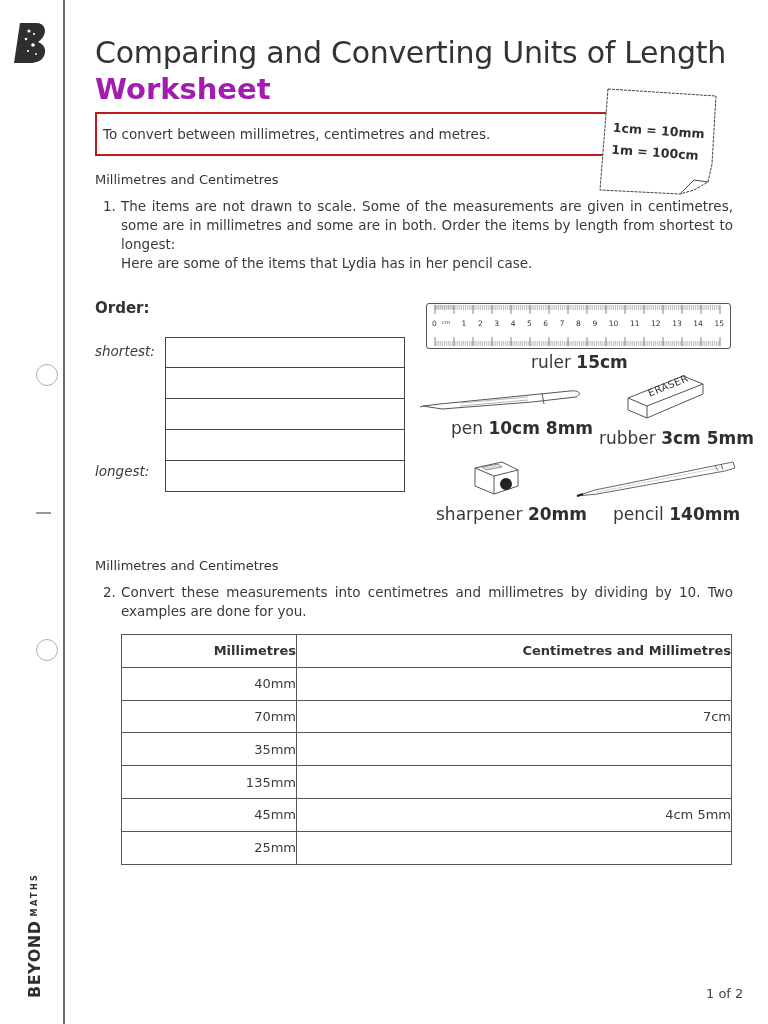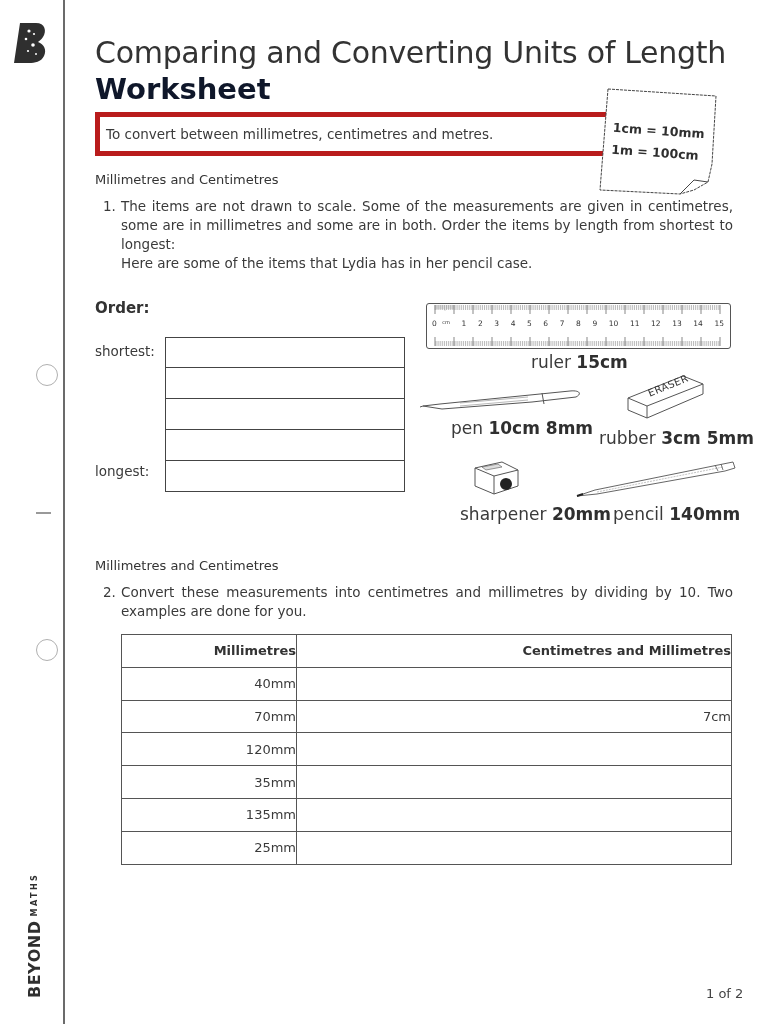--- a/index.html
+++ b/index.html
@@ -8,37 +8,37 @@
   .margin-line { position: absolute; left: 63px; top: 0; width: 2px; height: 1024px; background: #6b6b6b; }
   .logo { position: absolute; left: 14px; top: 22px; width: 34px; height: 42px; }
   .hole { position: absolute; left: 36px; width: 22px; height: 22px; border: 1.5px solid #b0b0b0; border-radius: 50%; background: #fff; }
   .tick { position: absolute; left: 36px; top: 512px; width: 15px; height: 1.5px; background: #999; }
   .brand { position: absolute; left: 25px; top: 860px; width: 20px; height: 140px; }
   .brand-text { position: absolute; left: 0; top: 0; transform-origin: left top; transform: translate(0,138px) rotate(-90deg); white-space: nowrap; font-family: "DejaVu Sans", sans-serif; color: #2f2f2f; }
   .brand-main { font-weight: bold; font-size: 16px; letter-spacing: 0.5px; }
   .brand-sub { font-weight: bold; font-size: 8px; letter-spacing: 2.5px; margin-left: 4px; vertical-align: 3px; }
 
   .title { position: absolute; left: 95px; top: 34px; font-size: 30px; font-weight: normal; color: #333; letter-spacing: -0.3px; line-height: 38px; white-space: nowrap; }
-  .subtitle { position: absolute; left: 95px; top: 70px; font-size: 29px; font-weight: bold; color: #0f172a; line-height: 38px; }
-  .objective { position: absolute; left: 95px; top: 112px; width: 522px; height: 44px; border: 5px solid #b91c1c; padding: 0 6px; display: flex; align-items: center; font-size: 13.5px; color: #3a3a3a; }
+  .subtitle { position: absolute; left: 95px; top: 70px; font-size: 29px; font-weight: bold; color: #a21caf; line-height: 38px; }
+  .objective { position: absolute; left: 95px; top: 112px; width: 522px; height: 44px; border: 2px solid #b91c1c; padding: 0 6px; display: flex; align-items: center; font-size: 13.5px; color: #3a3a3a; }
   .note { position: absolute; left: 598px; top: 86px; width: 120px; height: 106px; }
   .note svg { position: absolute; left: 0; top: 0; }
   .note-text { position: absolute; left: 14px; top: 34px; transform: rotate(4deg); font-weight: bold; font-size: 12.5px; color: #2f2f2f; line-height: 22px; white-space: nowrap; }
 
   .section-head { position: absolute; left: 95px; font-size: 13px; font-weight: normal; color: #333; }
   .q { position: absolute; left: 103px; width: 630px; font-size: 13.5px; line-height: 19px; color: #3a3a3a; }
   .q .num { position: absolute; left: 0; top: 0; }
   .q .body { margin-left: 18px; text-align: justify; }
   .q .body p { margin: 0; }
 
   .order-label { position: absolute; left: 95px; top: 299px; font-size: 15px; font-weight: bold; }
   .order-box { position: absolute; left: 165px; top: 337px; width: 240px; }
   .order-slot { height: 31px; border: 1px solid #444; border-top: none; }
   .order-slot:first-child { border-top: 1px solid #444; }
-  .side-label { position: absolute; left: 95px; font-size: 13.5px; color: #3a3a3a; }
+  .side-label { position: absolute; left: 95px; font-size: 13.5px; color: #3a3a3a; font-style: italic; }
 
   .ruler { position: absolute; left: 426px; top: 303px; width: 305px; height: 46px; border: 1.5px solid #555; border-radius: 3px; background: #fff; }
   .item-cap { position: absolute; font-size: 17px; color: #3a3a3a; white-space: nowrap; }
   .item-cap b { font-weight: bold; color: #2f2f2f; }
   .drawing { position: absolute; }
 
   table.conv { position: absolute; left: 121px; top: 634px; width: 611px; border-collapse: collapse; font-size: 13px; color: #3a3a3a; }
   table.conv th, table.conv td { border: 1.5px solid #555; height: 32.8px; text-align: right; vertical-align: middle; }
   table.conv th { font-weight: bold; color: #333; }
   table.conv col.c1 { width: 175px; }
@@ -194,21 +194,21 @@
 <div class="item-cap" style="left:599px;top:428px;"><span>rubber</span> <b>3cm 5mm</b></div>
 
 <div class="drawing" style="left:472px;top:458px;">
   <svg width="52" height="40" viewBox="0 0 52 40">
     <path d="M3 10 L30 4 L46 12 L46 28 L22 36 L3 28 Z" fill="#fff" stroke="#555" stroke-width="1"></path>
     <path d="M3 10 L22 18 L46 12 M22 18 L22 36" fill="none" stroke="#555" stroke-width="1"></path>
     <path d="M10 9 L26 6 L30 9 L14 12 Z" fill="#ddd" stroke="#555" stroke-width="0.6"></path>
     <ellipse cx="34" cy="26" rx="6" ry="6" fill="#222"></ellipse>
   </svg>
 </div>
-<div class="item-cap" style="left:460px;top:504px;"><span>sharpener</span> <b>20mm</b></div>
+<div class="item-cap" style="left:436px;top:504px;"><span>sharpener</span> <b>20mm</b></div>
 
 <div class="drawing" style="left:575px;top:460px;">
   <svg width="162" height="40" viewBox="0 0 162 40">
     <path d="M2 36 L20 30 L148 4 L158 2 L160 8 L150 11 L22 34 Z" fill="#fff" stroke="#555" stroke-width="0.9"></path>
     <line x1="22" y1="32" x2="148" y2="7" stroke="#999" stroke-width="0.6" stroke-dasharray="2,1"></line>
     <path d="M140 5 L143 11 M146 4 L148 10" stroke="#555" stroke-width="0.8"></path>
     <path d="M2 36 L8 34" stroke="#222" stroke-width="2"></path>
   </svg>
 </div>
 <div class="item-cap" style="left:613px;top:504px;"><span>pencil</span> <b>140mm</b></div>
@@ -235,30 +235,30 @@
   <tbody>
     <tr>
       <td>40mm</td>
       <td></td>
     </tr>
     <tr>
       <td>70mm</td>
       <td>7cm</td>
     </tr>
     <tr>
-      <td>120mm</td>
-      <td></td>
-    </tr>
-    <tr>
       <td>35mm</td>
       <td></td>
     </tr>
     <tr>
       <td>135mm</td>
       <td></td>
+    </tr>
+    <tr>
+      <td>45mm</td>
+      <td>4cm 5mm</td>
     </tr>
     <tr>
       <td>25mm</td>
       <td></td>
     </tr>
   </tbody>
 </table>
 
 <div class="page-num">1 of 2</div>
 

